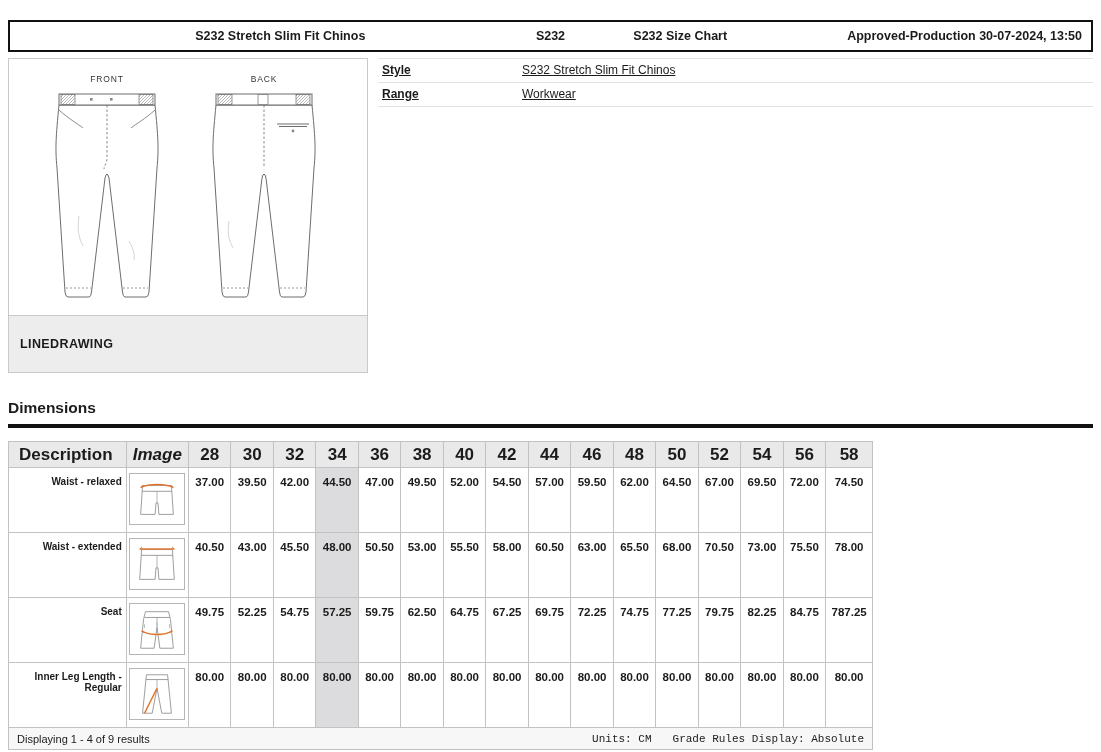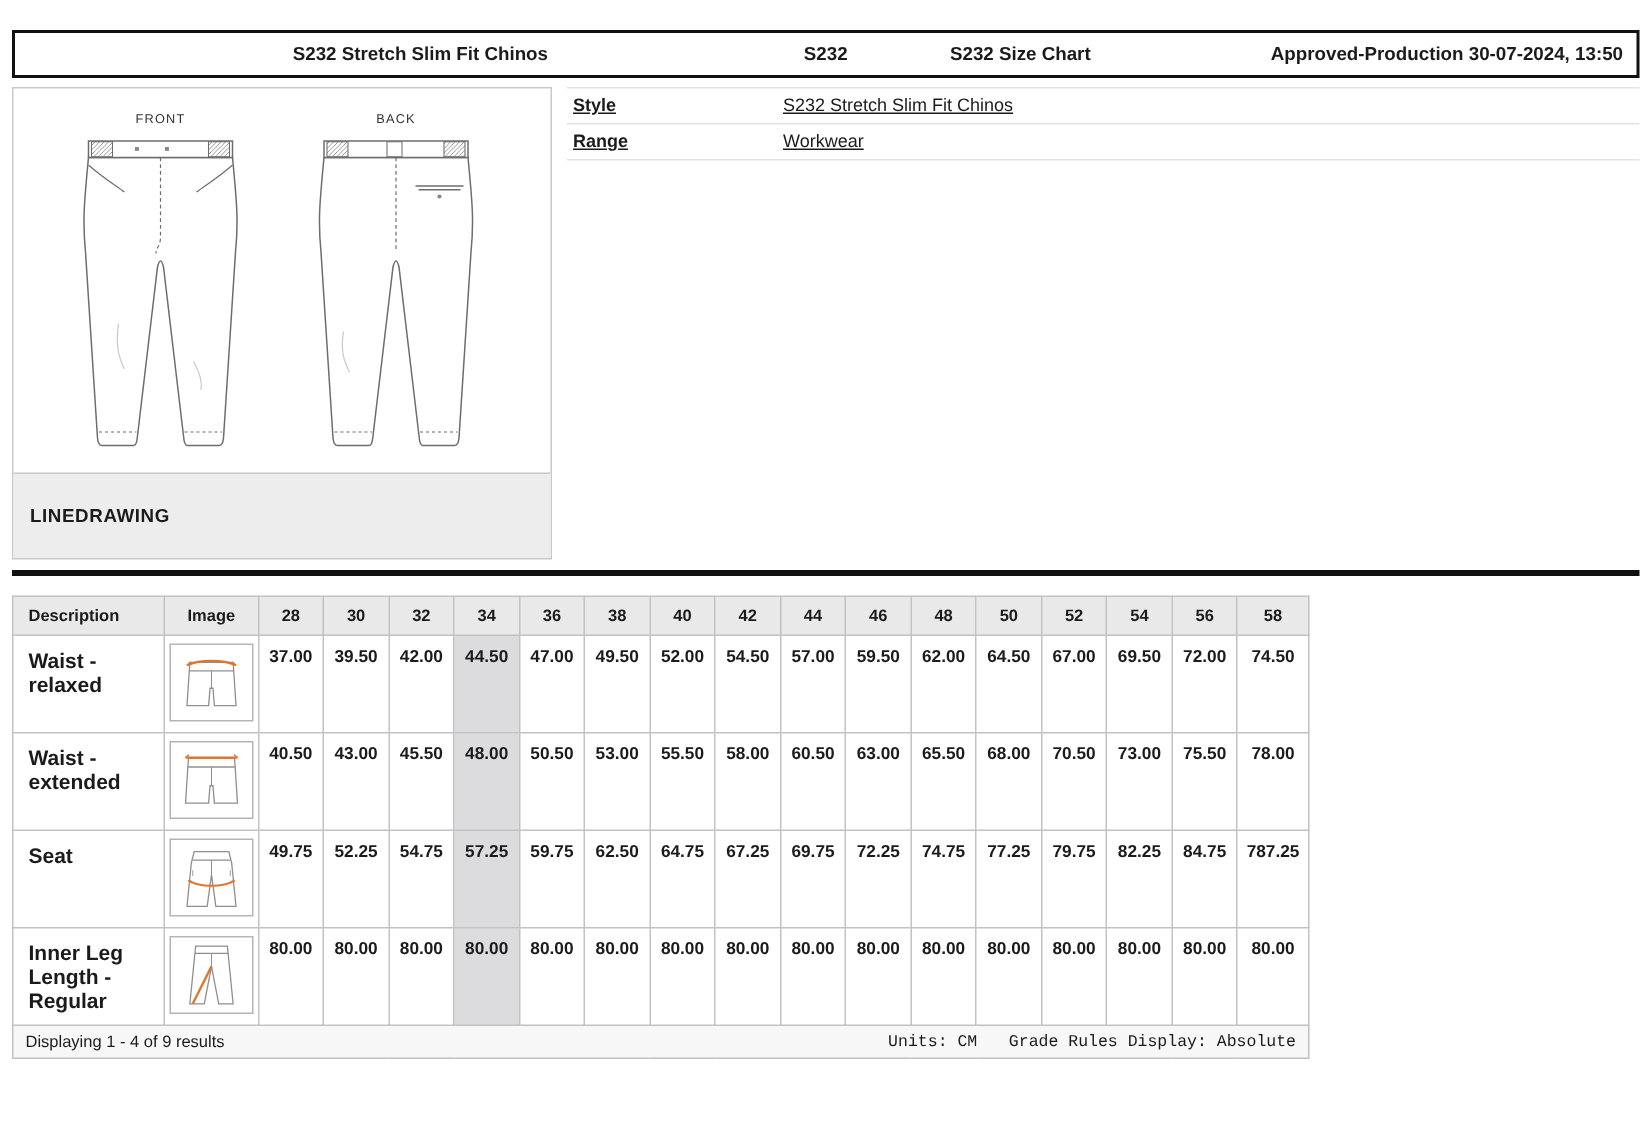--- a/index.html
+++ b/index.html
@@ -27,27 +27,27 @@
   .si-row { display:flex; border-top:1px solid #e2e2e2; padding:4px 4px 5px 4px; }
   .si-row:last-child { border-bottom:1px solid #e2e2e2; }
   .si-label { width:140px; font-weight:bold; flex-shrink:0; }
 
   
   .dim-heading { margin-top:26px; font-size:15.5px; font-weight:bold; }
   .dim-rule { height:4px; background:#111; margin-top:7px; }
 
   table.dim { border-collapse:collapse; margin-top:13px; width:865px; border:1px solid #999; }
   table.dim th, table.dim td { border:1px solid #c2c2c2; }
-  table.dim th { background:#e9e9e9; height:26px; font-size:11px; font-weight:bold; }
+  table.dim th { background:#e9e9e9; height:26px; font-size:17px; font-weight:bold; }
   th.col-desc { width:140px; text-align:left; padding-left:10px; }
-  th.col-img  { width:68px; text-align:center; }
+  th.col-img  { width:68px; text-align:center;font-style:italic; }
   th.col-size { width:62px; text-align:center; }
   th.hl { background:#d2d2d5; }
   tr.data-row td { height:65px; vertical-align:top; }
-  td.cell-desc { padding:8px 4px 0 10px; font-weight:bold; font-size:14px; }
+  td.cell-desc { padding:8px 4px 0 10px; font-weight:bold; font-size:10px;text-align:right; }
   td.cell-img  { text-align:center; padding-top:5px; }
   td.cell-val  { text-align:center; padding-top:8px; font-weight:bold; font-size:11.5px; }
   td.hl { background:#dcdcde; }
   .sketch-box { display:inline-block; width:56px; height:52px; border:1px solid #b5b5b5; background:#fff; }
 
   tfoot td { background:#f7f7f7; font-size:11px; padding:4px 8px; height:20px; }
   .foot-flex { display:flex; justify-content:space-between; align-items:center; }
   .foot-right span { margin-left:18px;font-family:Liberation Mono, monospace; }
 </style>
 </head>
@@ -115,20 +115,21 @@
           <div class="si-value">S232 Stretch Slim Fit Chinos</div>
         </div>
         <div class="si-row">
           <div class="si-label">Range</div>
           <div class="si-value">Workwear</div>
         </div>
       </div>
     </div>
   </div>
 
+  <div class="dim-heading">Dimensions</div>
   <div class="dim-rule"></div>
 
   <table class="dim">
     <thead>
         <tr id="dim-head-row">
           <th class="col-desc">Description</th>
           <th class="col-img">Image</th>
           <th class="col-size">28</th>
           <th class="col-size">30</th>
           <th class="col-size">32</th>

